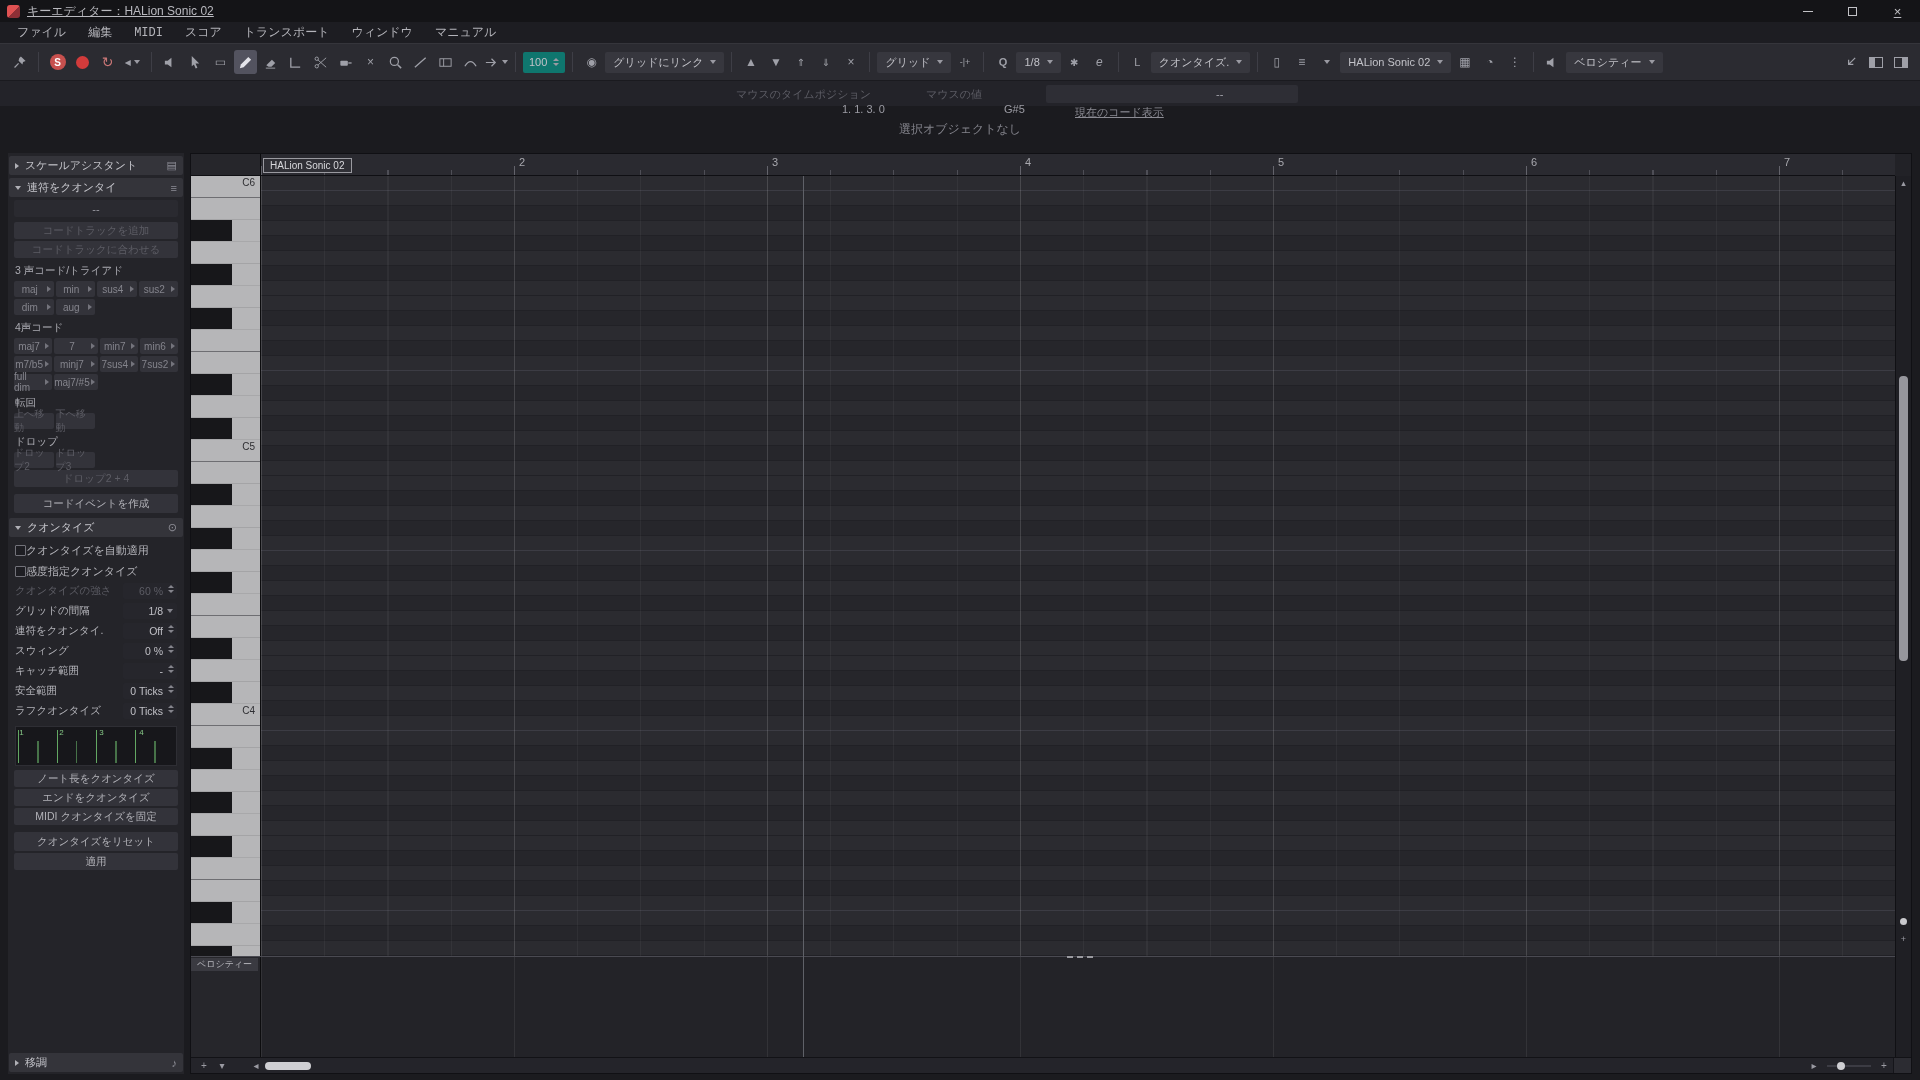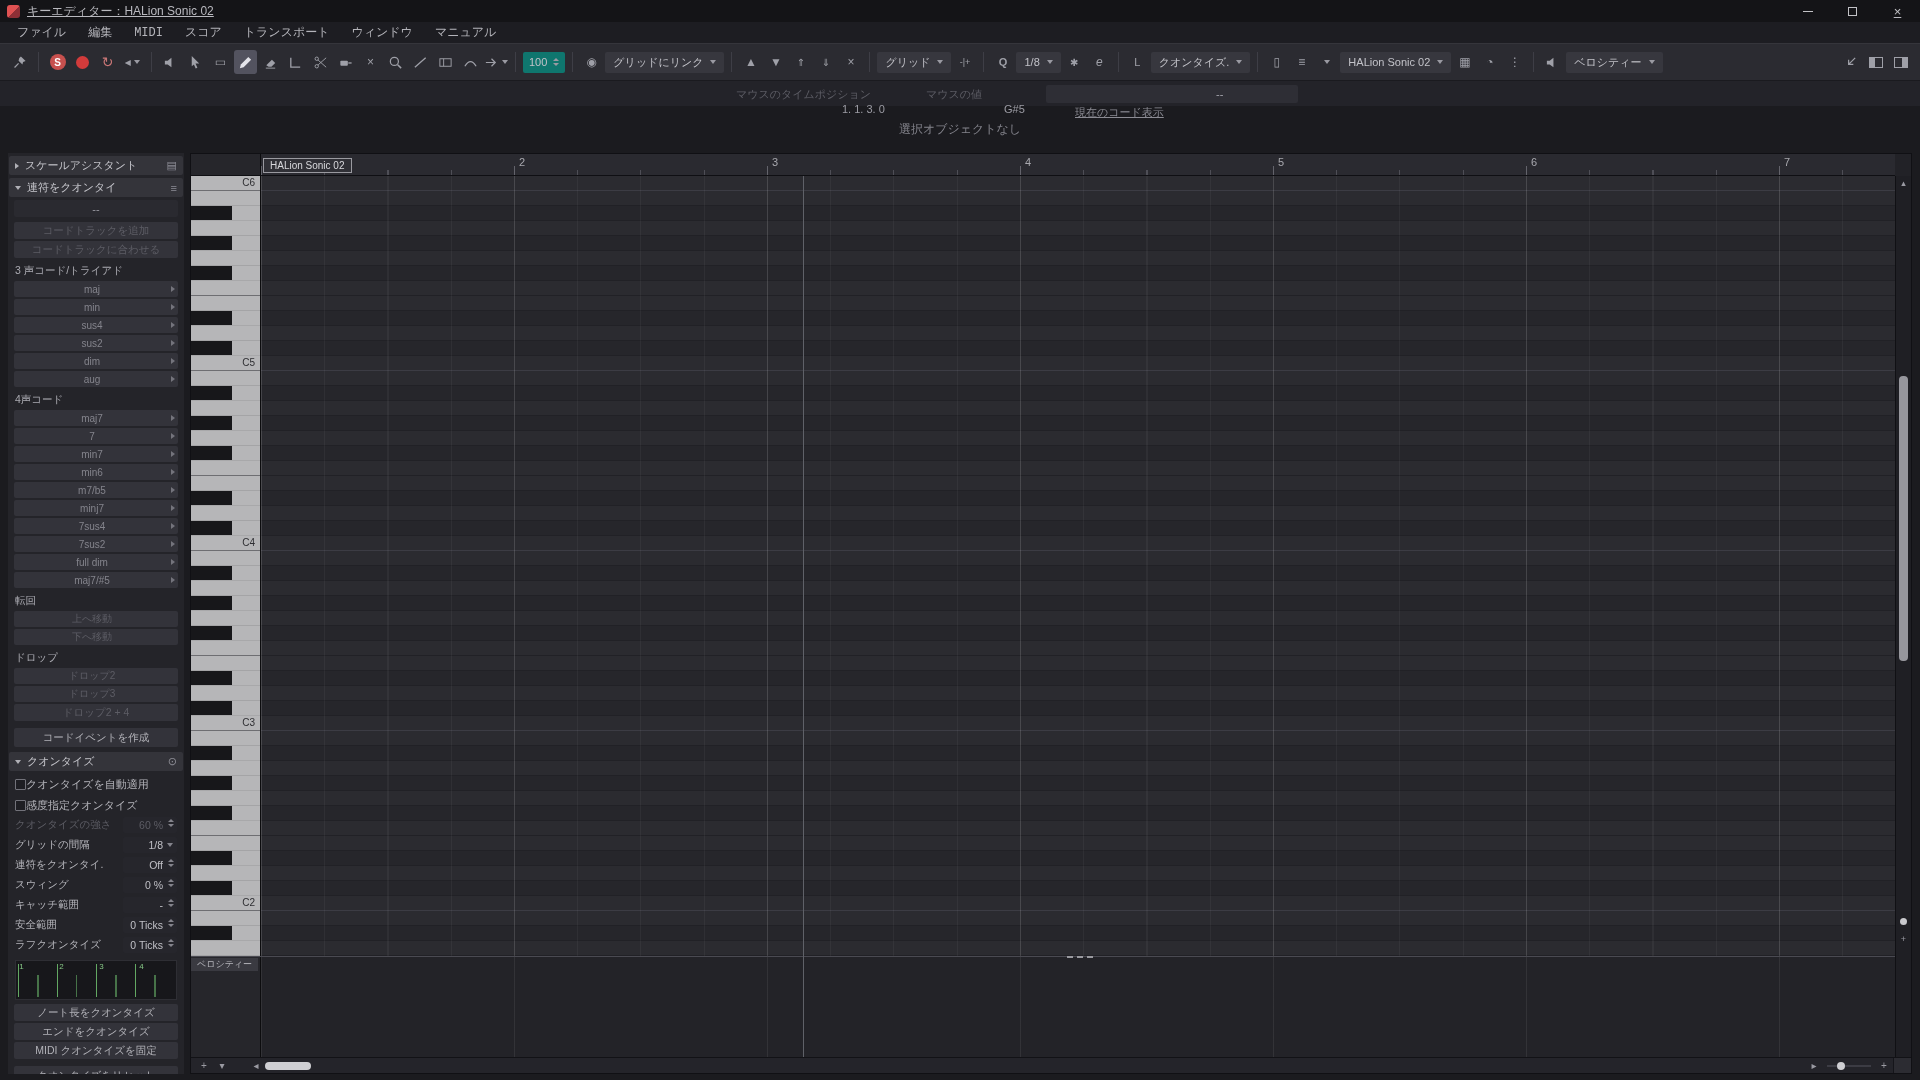--- a/index.html
+++ b/index.html
@@ -60,21 +60,21 @@
   .sec-head {height:19px; margin:1px 1px 2px 1px; background:#34343a; border-radius:2px; display:flex; align-items:center; gap:6px; padding:0 6px; color:#c6c6cc; flex:none;}
   .sec-title {flex:1; font-size:11px;}
   .sec-icon {color:#8e8e96; font-size:11px;}
   .tri-r-h {width:0; height:0; border-top:3.5px solid transparent; border-bottom:3.5px solid transparent; border-left:4.5px solid #b0b0b6;}
   .tri-d-h {width:0; height:0; border-left:3.5px solid transparent; border-right:3.5px solid transparent; border-top:4.5px solid #b0b0b6;}
   .cur-chord {height:17px; margin:1px 6px 4px 6px; background:#2a2a30; border-radius:2px; display:flex; align-items:center; justify-content:center; color:#9a9aa2; flex:none;}
   .pane-btn {height:17px; margin:1px 6px; background:#33333a; border-radius:2px; display:flex; align-items:center; justify-content:center; font-size:10.5px; color:#b2b2b8; flex:none; white-space:nowrap;}
   .pane-btn.dim {color:#5d5d65;}
   .pane-btn.tall {height:19px; margin-top:6px;}
   .sec-label {padding:5px 7px 2px 7px; color:#ababb2; font-size:10.5px; flex:none; white-space:nowrap;}
-  .chord-grid {display:grid; grid-template-columns:1fr; gap:2px; padding:1px 6px; flex:none;}
+  .chord-grid {display:grid; grid-template-columns:1fr 1fr 1fr 1fr; gap:2px; padding:1px 6px; flex:none;}
   .chord-btn {position:relative; height:16px; background:#33333a; border-radius:2px; display:flex; align-items:center; justify-content:center; color:#84848c; font-size:10px; padding-right:8px;}
   .chord-btn.dim {color:#5d5d65;}
   .tri-r {position:absolute; right:3px; top:5px; width:0; height:0; border-top:3px solid transparent; border-bottom:3px solid transparent; border-left:4px solid #74747c;}
   .chk-row {display:flex; align-items:center; gap:0; padding:4px 7px 2px 7px; color:#b4b4ba; flex:none; white-space:nowrap;}
   .chk {width:11px; height:11px; flex:none; border:1px solid #72727a; background:#1e1e23; border-radius:1px;}
   .q-row {display:flex; align-items:center; justify-content:space-between; padding:2px 7px; color:#b4b4ba; flex:none; white-space:nowrap;}
   .q-row.disabled {color:#5d5d65;}
   .q-label {font-size:10.5px;}
   .q-value {position:relative; width:54px; height:16px; background:#26262c; border-radius:2px; display:flex; align-items:center; justify-content:flex-end; padding-right:14px; color:#c0c0c6; font-size:10.5px; flex:none;}
   .q-row.disabled .q-value {color:#5d5d65;}
@@ -95,21 +95,21 @@
   .editor {position:relative; flex:1; background:#222227; border:1px solid #101014; overflow:hidden;}
   .ruler-corner {position:absolute; left:0; top:0; width:70px; height:22px; background:#26262b; border-bottom:1px solid #0f0f13; border-right:1px solid #0c0c0e;}
   .ruler {position:absolute; left:70px; right:16px; top:0; height:22px; background:#2a2a30; border-bottom:1px solid #0f0f13; overflow:hidden;}
   .ruler::before {content:""; position:absolute; left:0; right:0; bottom:0; height:5px;
      background:repeating-linear-gradient(to right, #4e4e56 0 1px, transparent 1px 63.25px);}
   .ruler::after {content:""; position:absolute; left:0; right:0; bottom:0; height:9px;
      background:repeating-linear-gradient(to right, #63636b 0 1px, transparent 1px 253px);}
   .ruler-num {position:absolute; top:2px; font-size:11px; color:#a8a8ae; z-index:2;}
   .track-badge {position:absolute; left:2px; bottom:2px; height:15px; line-height:13px; padding:0 6px; background:#303036; border:1px solid #9a9aa0; color:#d8d8dc; font-size:10px; z-index:3; white-space:nowrap;}
   .keys {position:absolute; left:0; top:22px; width:70px; height:780px; overflow:hidden; background:#b4b4b6; border-right:1px solid #0c0c0e;}
-  .key-row {height:15px; position:relative; background:#b6b6b8; border-bottom:1px solid #a4a4a6;}
+  .key-row {height:22px; position:relative; background:#b6b6b8; border-bottom:1px solid #a4a4a6;}
   .key-row.black {background:linear-gradient(to right,#17171a 0 60%, #b6b6b8 60%); border-bottom-color:#a8a8aa;}
   .key-row.sep {border-bottom:1px solid #6e6e72;}
   .key-label {position:absolute; right:5px; top:1px; font-size:10px; color:#2e2e32;}
   .gridwrap {position:absolute; left:70px; right:16px; top:22px; height:780px; overflow:hidden;}
   .grid-row {height:15px; border-bottom:1px solid #212126;}
   .grid-row.gw {background:#2b2b30;}
   .grid-row.gb {background:#26262b;}
   .grid-row.oct {border-bottom:1px solid #3c3c44;}
   .grid-lines {position:absolute; inset:0; z-index:2; pointer-events:none;
      background-image:

